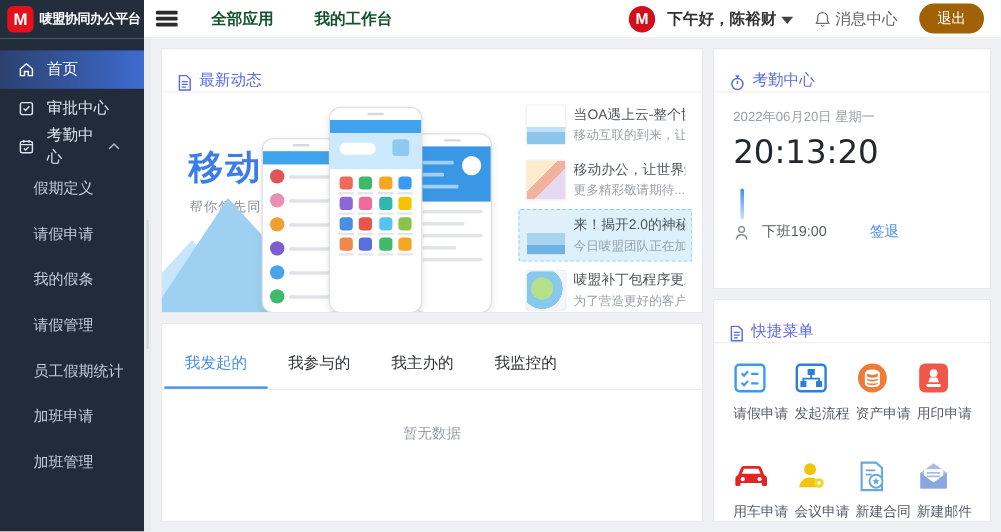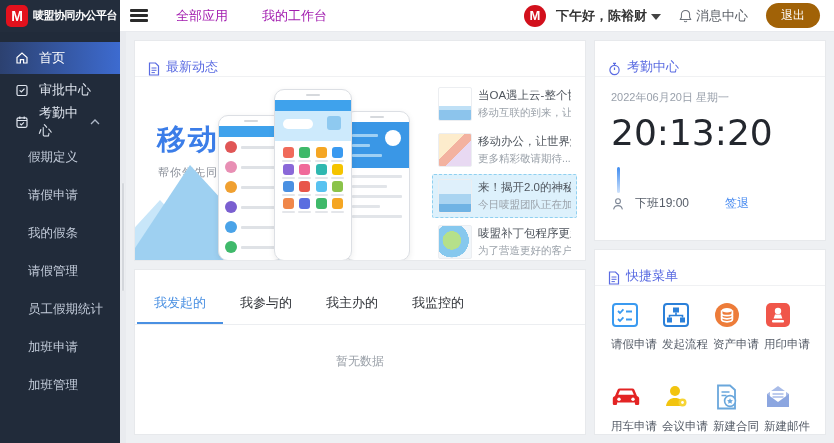--- a/index.html
+++ b/index.html
@@ -7,21 +7,21 @@
   body { font-family:"Liberation Sans","DejaVu Sans",sans-serif; background:#eef0f3; color:#333; }
 
   
   .header { display:flex; height:32px; background:#fff; border-bottom:1px solid #e8eaee; align-items:center; }
   .brand { width:120px; height:32px; background:#232d3c; display:flex; align-items:center; padding:0 6px; flex-shrink:0; }
   .logo { width:22px; height:22px; background:#e3111d; border-radius:5px; color:#fff; font-weight:bold; font-size:14px; display:flex; align-items:center; justify-content:center; margin-right:5px; flex-shrink:0; }
   .brand-title { color:#fff; font-size:11px; font-weight:bold; white-space:nowrap; letter-spacing:-0.5px; }
   .hamburger { width:18px; height:13px; margin:0 0 0 10px; display:flex; flex-direction:column; justify-content:space-between; cursor:pointer; }
   .hamburger span { display:block; height:3px; background:#2b2b2b; border-radius:1px; }
   .topnav { display:flex; margin-left:28px; gap:34px; }
-  .topnav .nav-item { font-size:13px; color:#a21caf; font-weight:normal; cursor:pointer; }
+  .topnav .nav-item { font-size:13px; color:#14532d; font-weight:bold; cursor:pointer; }
   .header-right { margin-left:auto; display:flex; align-items:center; gap:10px; padding-right:14px; }
   .avatar { width:22px; height:22px; border-radius:50%; background:#d2101c; color:#fff; font-size:13px; font-weight:bold; display:flex; align-items:center; justify-content:center; }
   .greeting { font-size:13px; color:#333; }
   .greeting b { font-weight:bold; }
   .caret-down { width:0; height:0; border-left:5px solid transparent; border-right:5px solid transparent; border-top:6px solid #444; display:inline-block; margin-left:4px; }
   .msg { display:flex; align-items:center; gap:4px; color:#5a5f66; font-size:13px; margin-left:8px; cursor:pointer; }
   .logout-btn { background:#a16207; color:#fff; border:none; font-size:12px; padding:4px 15px; border-radius:13px; margin-left:8px; cursor:pointer; }
 
   
   .page { display:flex; height:411px; }
@@ -91,21 +91,21 @@
   .tabs-panel { flex:1; }
   .tabbar { display:flex; border-bottom:1px solid #eceef1; padding:0 2px; flex-shrink:0; }
   .tab { padding:24px 17px 10px; font-size:13px; color:#303338; cursor:pointer; border-bottom:2px solid transparent; }
   .tab.active { color:#4a90e2; border-bottom-color:#4a90e2; }
   .empty { text-align:center; padding-top:28px; font-size:12px; color:#9aa0a8; }
 
   
   .att-panel { height:224px; }
   .att-body { padding:13px 16px; }
   .att-date { font-size:11px; color:#99a0ab; }
-  .att-time { font-size:36px; color:#23272e; font-family:"DejaVu Sans",sans-serif; margin:7px 0 14px; }
+  .att-time { font-size:27px; color:#23272e; font-family:"DejaVu Sans",sans-serif; margin:7px 0 14px; }
   .att-row { display:flex; align-items:center; gap:10px; font-size:12px; color:#565d68; }
   .att-link { color:#4a8cf0; margin-left:26px; cursor:pointer; }
   .att-line { width:3px; height:26px; margin:2px 0 2px 6px; background:linear-gradient(180deg,#3f8cf0,#cfe2fb); border-radius:2px; }
 
   
   .quick-panel { flex:1; }
   .quick-grid { display:grid; grid-template-columns:repeat(4,1fr); row-gap:32px; padding:16px 10px 0 16px; }
   .quick-item { display:flex; flex-direction:column; gap:9px; cursor:pointer; }
   .quick-item .q-label { font-size:11.5px; color:#565d68; white-space:nowrap; }
 </style>

